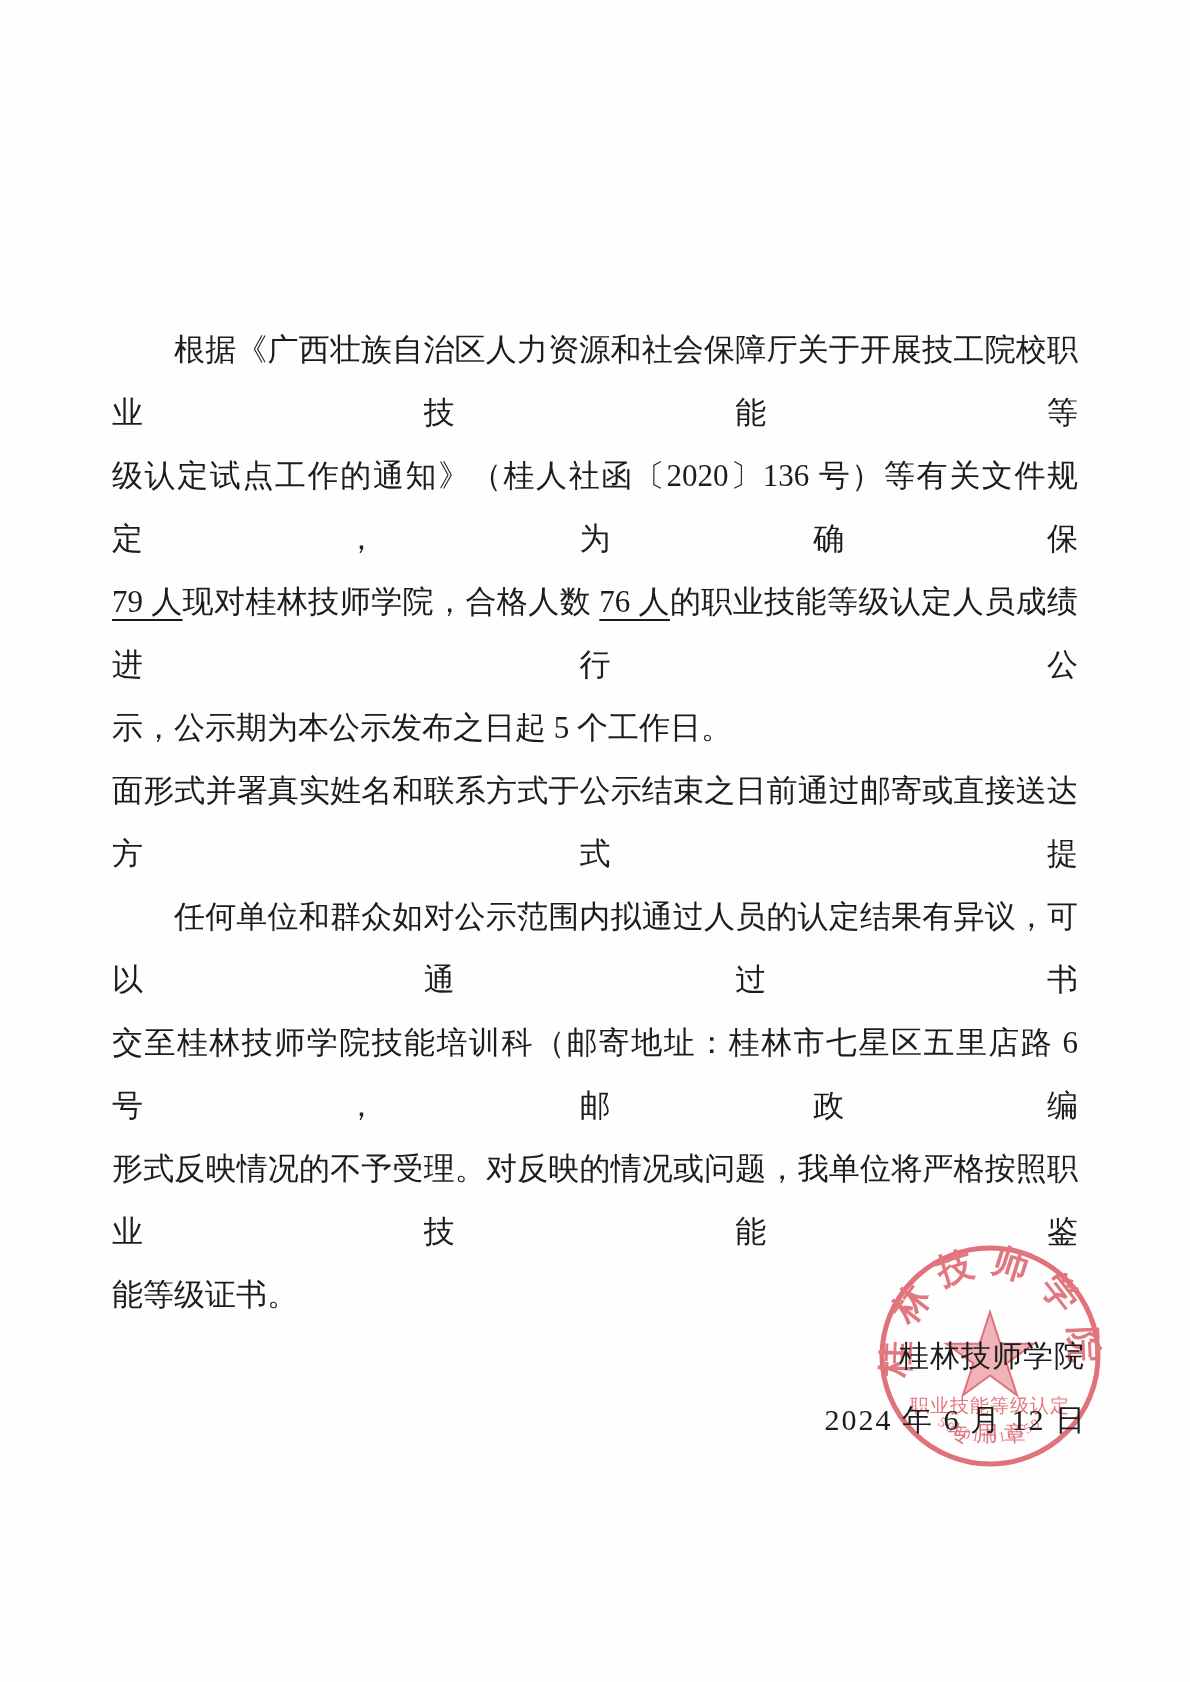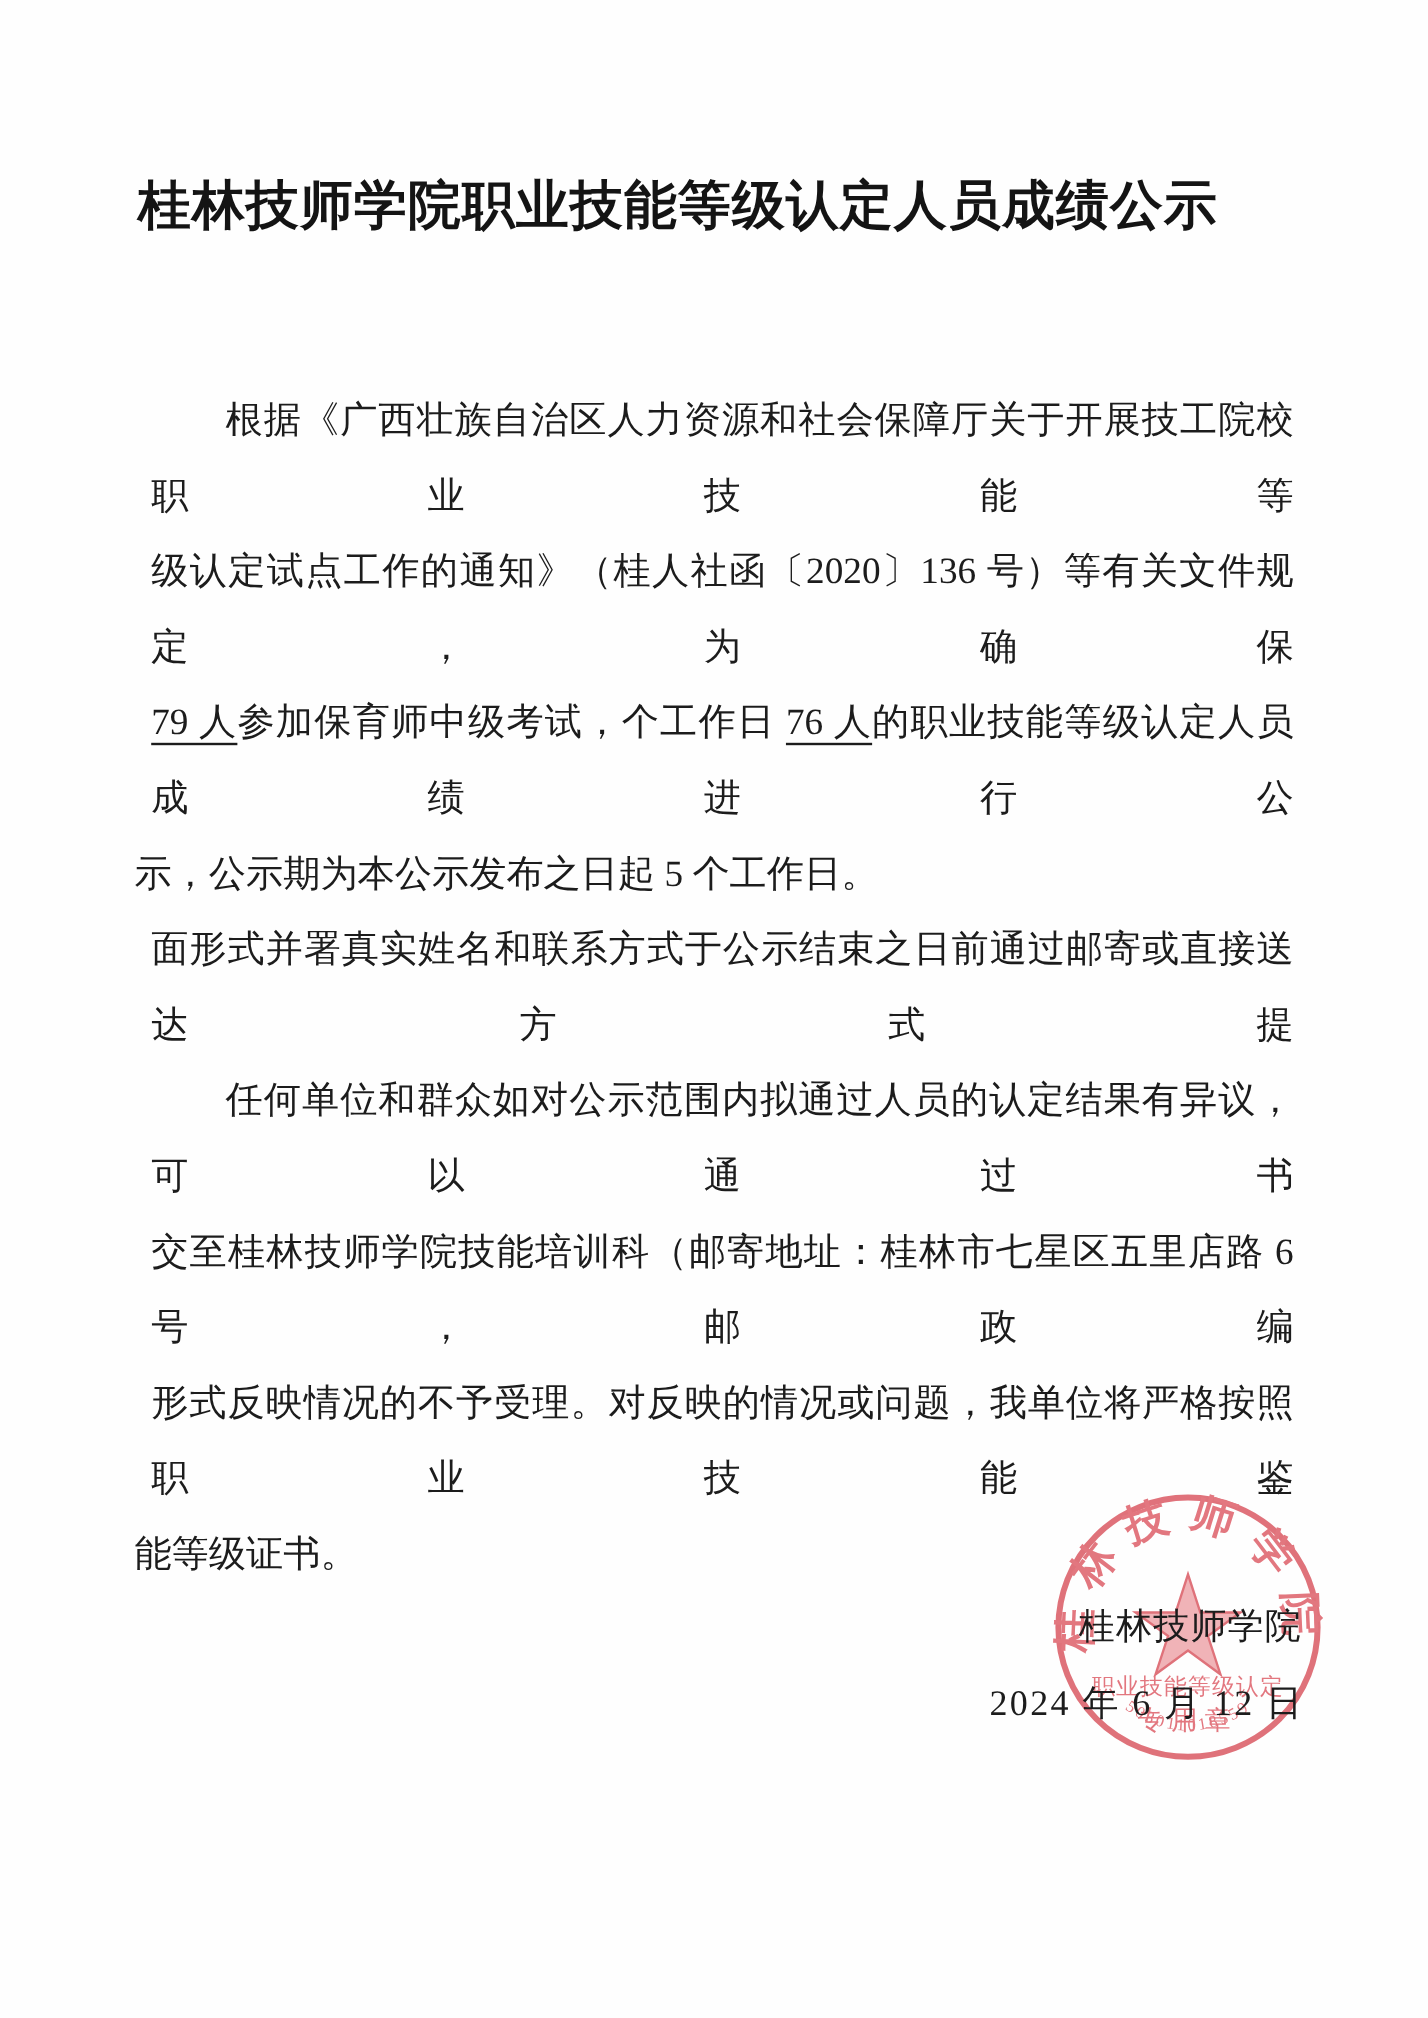--- a/index.html
+++ b/index.html
@@ -21,21 +21,21 @@
     letter-spacing:1px;
     color:#141414;
   }
   .body-text{
     position:absolute;
     left:112px;right:112px;top:318px;
     font-size:31px;
     line-height:63px;
   }
   .line{white-space:normal;}
-  .just{text-align:justify;text-align-last:justify;margin-left:14px;}
+  .just{text-align:justify;text-align-last:justify;}
   .indent{text-indent:62px;}
   .u{text-decoration:underline;text-underline-offset:7px;text-decoration-thickness:2px;font-family:Liberation Serif, serif;}
   .signer{
     position:absolute;
     right:105px;top:1334px;
     font-size:30px;line-height:44px;
     letter-spacing:1px;
     text-align:right;
     z-index:3;
   }
@@ -51,26 +51,25 @@
     left:868px;top:1234px;
     width:244px;height:244px;
     z-index:2;
   }
 </style>
 </head>
 <body>
 
 <div class="page">
 
-  <h1 class="title">桂林技师学院职业技能等级认定人员成绩公示</h1>
 
   <div class="body-text">
     <div class="line just indent">根据《广西壮族自治区人力资源和社会保障厅关于开展技工院校职业技能等</div>
     <div class="line just">级认定试点工作的通知》（桂人社函〔2020〕136 号）等有关文件规定，为确保</div>
-    <div class="line just"><span class="u">79 人</span><span>参加保育师中级考试，个工作日 </span><span class="u">76 人</span><span>的职业技能等级认定人员成绩进行公</span></div>
+    <div class="line just"><span class="u">79 人</span><span>现对桂林技师学院，合格人数 </span><span class="u">76 人</span><span>的职业技能等级认定人员成绩进行公</span></div>
     <div class="line">示，公示期为本公示发布之日起 5 个工作日。</div>
     <div class="line just">面形式并署真实姓名和联系方式于公示结束之日前通过邮寄或直接送达方式提</div>
     <div class="line just indent">任何单位和群众如对公示范围内拟通过人员的认定结果有异议，可以通过书</div>
     <div class="line just">交至桂林技师学院技能培训科（邮寄地址：桂林市七星区五里店路 6 号，邮政编</div>
     <div class="line just">形式反映情况的不予受理。对反映的情况或问题，我单位将严格按照职业技能鉴</div>
     <div class="line">能等级证书。</div>
 
   </div>
 
   <div class="signer">桂林技师学院</div>

